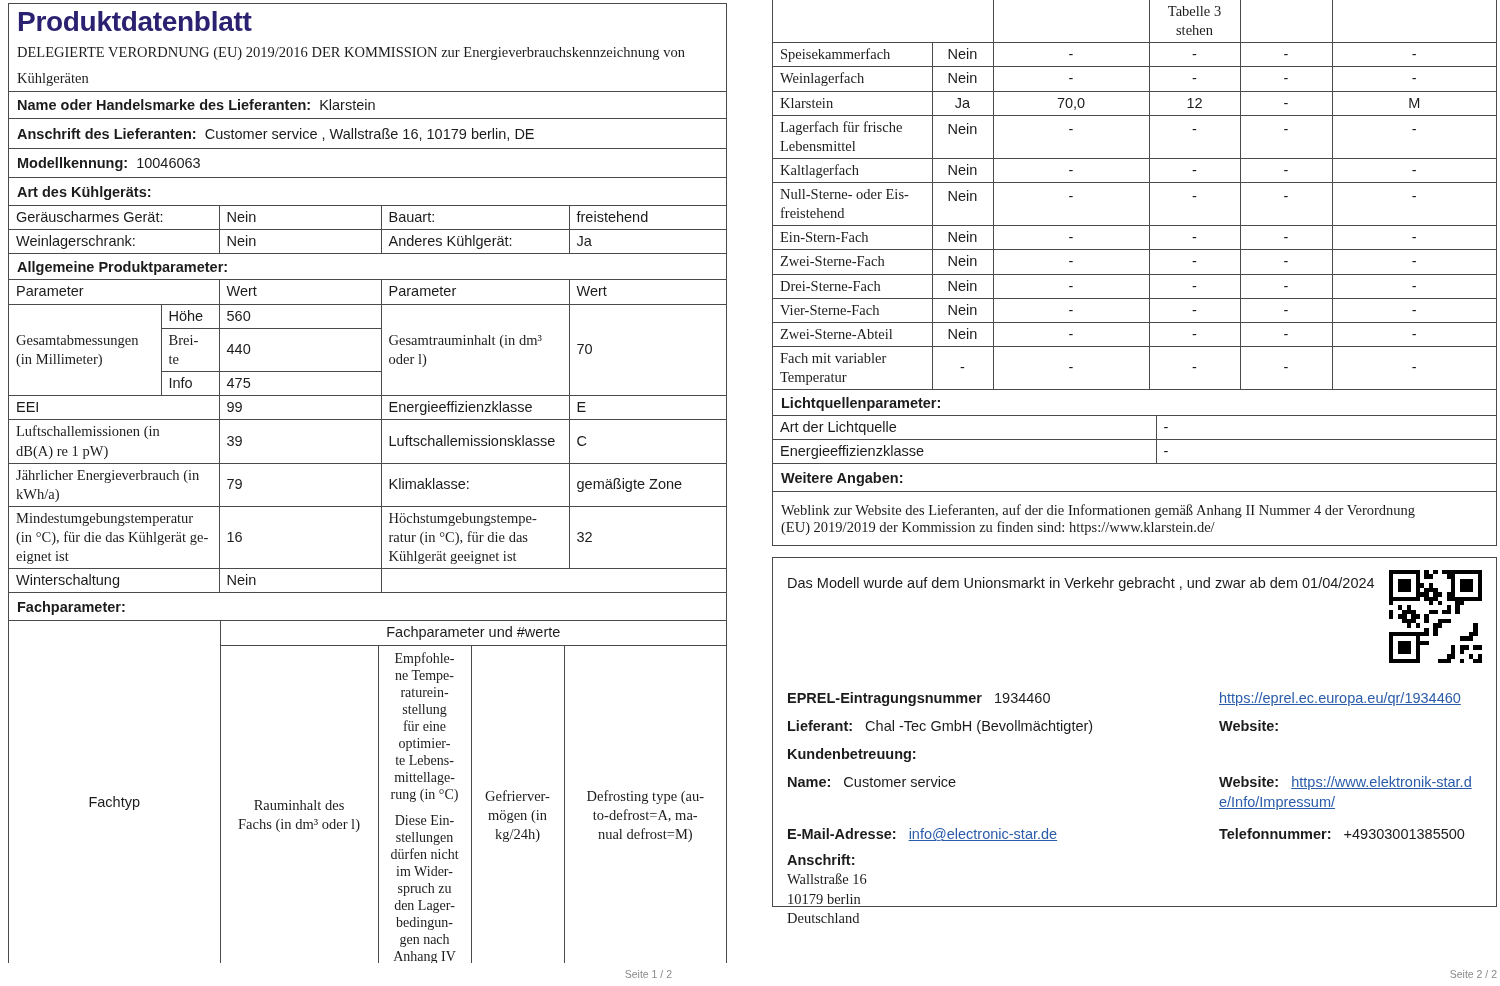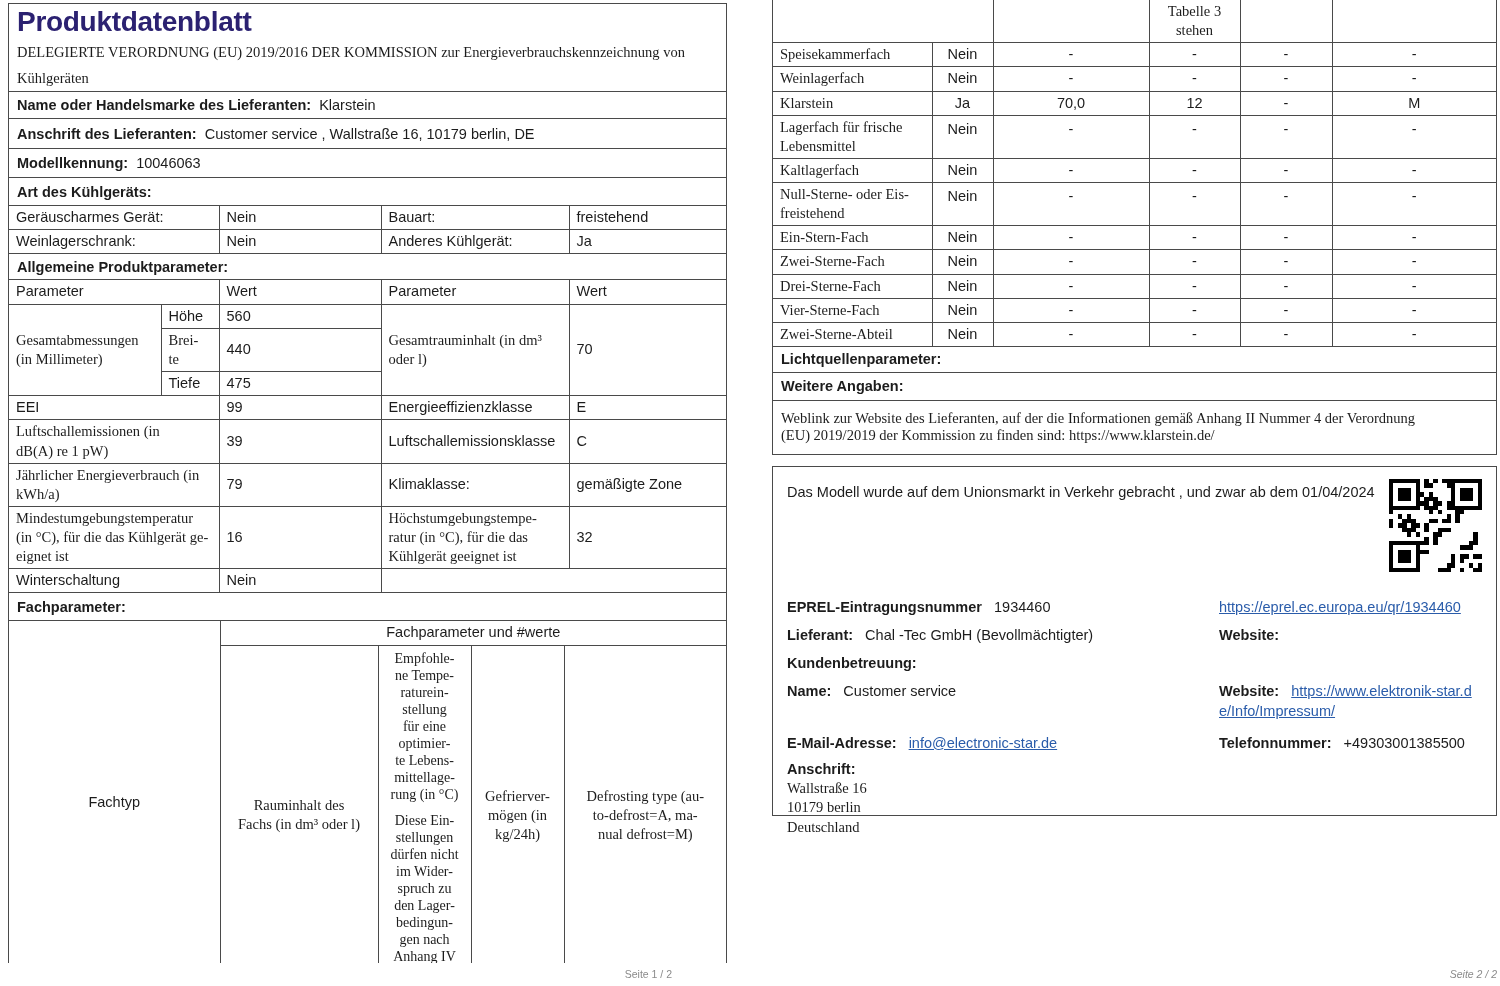--- a/index.html
+++ b/index.html
@@ -39,21 +39,21 @@
   #bx{margin-top:11px;border:1px solid var(--border);height:350px;padding:10px 14px 0 14px;background:#fff;}
   #bx .r1{display:flex;justify-content:space-between;min-height:107px;}
   #bx .mkt{padding-top:7px;max-width:600px;text-align:center;}
   .brow{display:flex;margin-top:8px;line-height:20px;}
   .bl{width:432px;flex:none;}
   .br{flex:1;}
   .lnk{color:var(--link);text-decoration:underline;cursor:pointer;word-break:break-all;}
   .addr{line-height:19.5px;}
   .footer{position:absolute;top:968px;font-size:10.5px;color:var(--footer);text-align:right;}
   #f1{left:8px;width:664px;}
-  #f2{left:772px;width:725px;font-style:italic;}
+  #f2{left:772px;width:725px;}
   .qr{width:93px;height:93px;flex:none;margin-top:2px;}
 </style>
 </head>
 <body>
 
 <div id="p1">
   <div id="hdr">
     <div class="t">Produktdatenblatt</div>
     <div class="s pre">DELEGIERTE VERORDNUNG (EU) 2019/2016 DER KOMMISSION zur Energieverbrauchskennzeichnung von
 Kühlgeräten</div>
@@ -125,21 +125,21 @@
       <td rowspan="3" class="pre">Gesamtrauminhalt (in dm³
 oder l)</td>
       <td rowspan="3">70</td>
     </tr>
     <tr style="height:39px">
       <td class="pre">Brei-
 te</td>
       <td>440</td>
     </tr>
     <tr style="height:23px">
-      <td>Tiefe</td>
+      <td>Info</td>
       <td>475</td>
     </tr>
     <tr style="height:22px">
       <td colspan="2">EEI</td>
       <td>99</td>
       <td>Energieeffizienzklasse</td>
       <td>E</td>
     </tr>
     <tr style="height:41px">
       <td colspan="2" class="pre">Luftschallemissionen (in
@@ -327,26 +327,51 @@
             <td class="ctr">-</td>
           </tr>
       <tr style="height:23px">
             <td class="pre">Zwei-Sterne-Abteil</td>
             <td class="ctr">Nein</td>
             <td class="ctr">-</td>
             <td class="ctr">-</td>
             <td class="ctr">-</td>
             <td class="ctr">-</td>
           </tr>
+      <tr style="height:40px">
+            <td class="pre">Fach mit variabler
+Temperatur</td>
+            <td class="ctr">-</td>
+            <td class="ctr">-</td>
+            <td class="ctr">-</td>
+            <td class="ctr">-</td>
+            <td class="ctr">-</td>
+          </tr>
     </tbody>
       </table>
 
     <div class="row" style="height:26px">
       <span class="b">Lichtquellenparameter:</span>
     </div>
+    <table>
+      <colgroup>
+          <col style="width:383px">
+          <col style="width:340px">
+        </colgroup>
+      <tbody>
+          <tr style="height:23px">
+        <td>Art der Lichtquelle</td>
+        <td>-</td>
+      </tr>
+      <tr style="height:23px">
+        <td>Energieeffizienzklasse</td>
+        <td>-</td>
+      </tr>
+    </tbody>
+      </table>
     <div class="row" style="height:28px">
       <span class="b">Weitere Angaben:</span>
     </div>
     <div class="row pre" style="height:54px">Weblink zur Website des Lieferanten, auf der die Informationen gemäß Anhang II Nummer 4 der Verordnung
 (EU) 2019/2019 der Kommission zu finden sind:  https://www.klarstein.de/</div>
   </div>
 
   <div id="bx">
     <div class="r1">
       <div class="mkt">Das Modell wurde auf dem Unionsmarkt in Verkehr gebracht , und zwar ab dem 01/04/2024</div>

